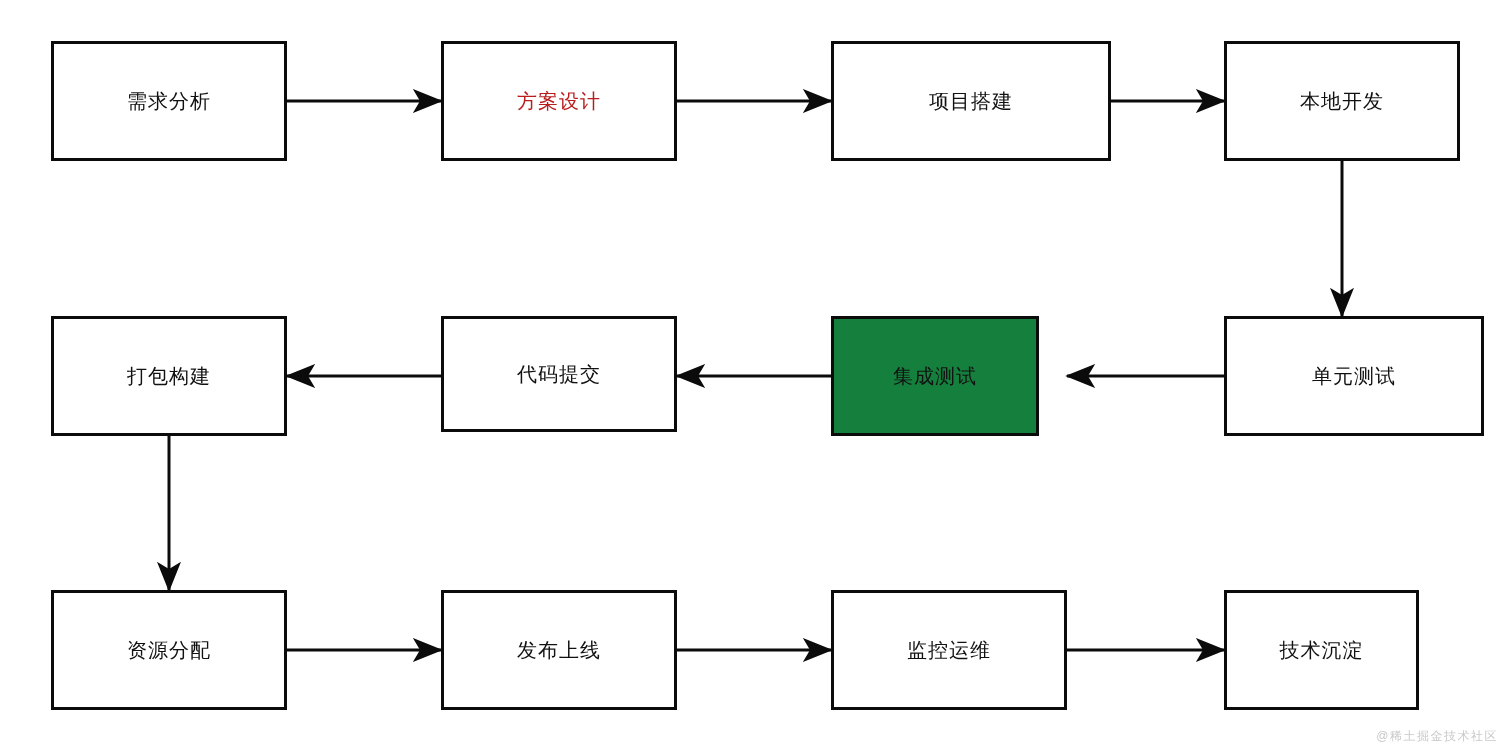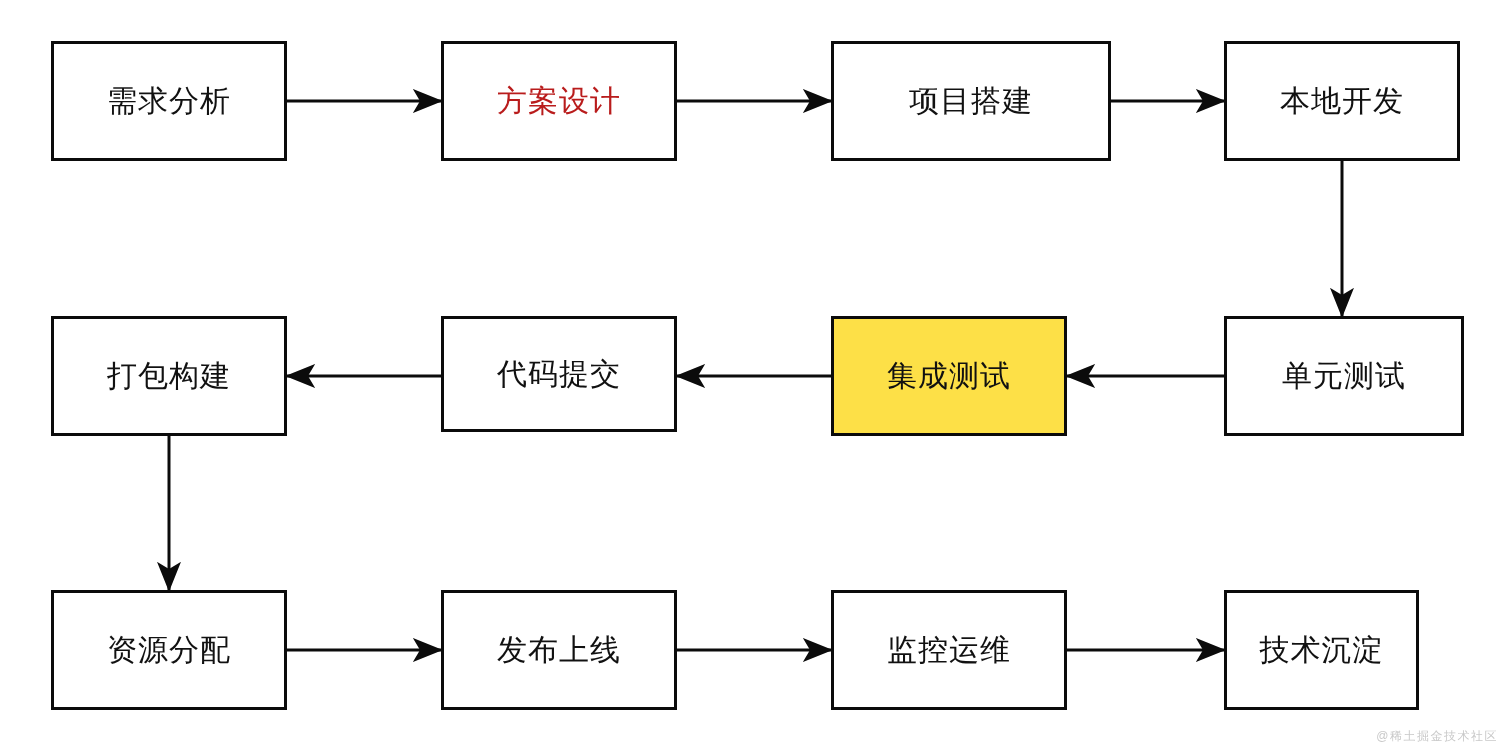--- a/index.html
+++ b/index.html
@@ -20,21 +20,21 @@
   .node {
     position: absolute;
     box-sizing: border-box;
     border: 3px solid #0b0b0b;
     background: #ffffff;
     display: flex;
     align-items: center;
     justify-content: center;
   }
   .node-label {
-    font-size: 30px;
+    font-size: 20px;
     line-height: 1;
     color: #111111;
     letter-spacing: 1px;
     font-family: "Liberation Sans", "DejaVu Sans", sans-serif;
     white-space: nowrap;
     user-select: none;
   }
   .edge-svg {
     position: absolute;
     left: 0;
@@ -91,24 +91,24 @@
       </div>
       <div class="node" style="left: 441px; top: 41px; width: 236px; height: 120px; border-color: rgb(11, 11, 11); background: rgb(255, 255, 255);">
         <span class="node-label" style="color: #b91c1c;">方案设计</span>
       </div>
       <div class="node" style="left: 831px; top: 41px; width: 280px; height: 120px; border-color: rgb(11, 11, 11); background: rgb(255, 255, 255);">
         <span class="node-label" style="color: rgb(17, 17, 17);">项目搭建</span>
       </div>
       <div class="node" style="left: 1224px; top: 41px; width: 236px; height: 120px; border-color: rgb(11, 11, 11); background: rgb(255, 255, 255);">
         <span class="node-label" style="color: rgb(17, 17, 17);">本地开发</span>
       </div>
-      <div class="node" style="left: 1224px; top: 316px; width: 240px; height: 120px; border-color: rgb(11, 11, 11); background: rgb(255, 255, 255);">
+      <div class="node" style="left: 1224px; top: 316px; width: 260px; height: 120px; border-color: rgb(11, 11, 11); background: rgb(255, 255, 255);">
         <span class="node-label" style="color: rgb(17, 17, 17);">单元测试</span>
       </div>
-      <div class="node" style="left: 831px; top: 316px; width: 236px; height: 120px; border-color: rgb(11, 11, 11); background: #fde047;">
+      <div class="node" style="left: 831px; top: 316px; width: 208px; height: 120px; border-color: rgb(11, 11, 11); background: #15803d;">
         <span class="node-label" style="color: rgb(17, 17, 17);">集成测试</span>
       </div>
       <div class="node" style="left: 441px; top: 316px; width: 236px; height: 116px; border-color: rgb(11, 11, 11); background: rgb(255, 255, 255);">
         <span class="node-label" style="color: rgb(17, 17, 17);">代码提交</span>
       </div>
       <div class="node" style="left: 51px; top: 316px; width: 236px; height: 120px; border-color: rgb(11, 11, 11); background: rgb(255, 255, 255);">
         <span class="node-label" style="color: rgb(17, 17, 17);">打包构建</span>
       </div>
       <div class="node" style="left: 51px; top: 590px; width: 236px; height: 120px; border-color: rgb(11, 11, 11); background: rgb(255, 255, 255);">
         <span class="node-label" style="color: rgb(17, 17, 17);">资源分配</span>

